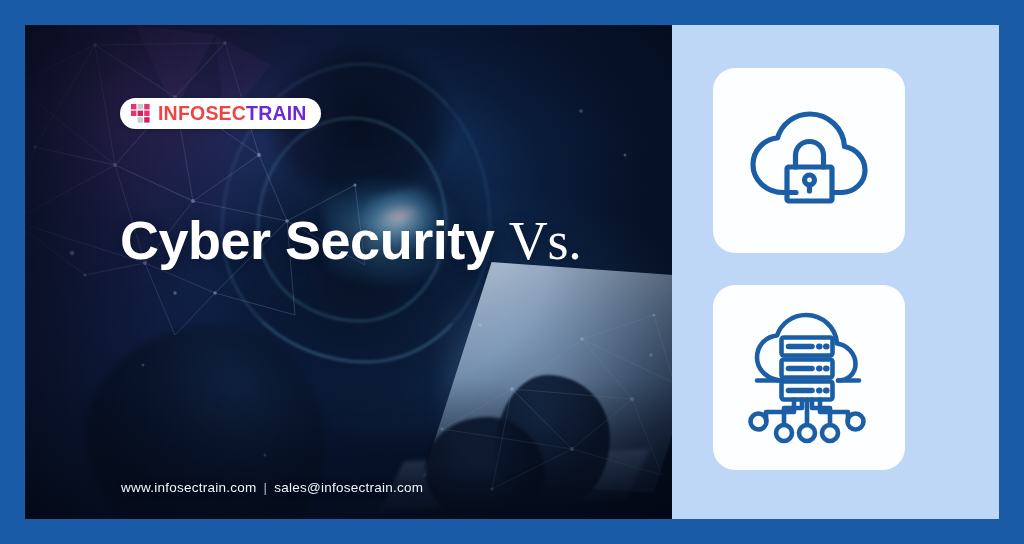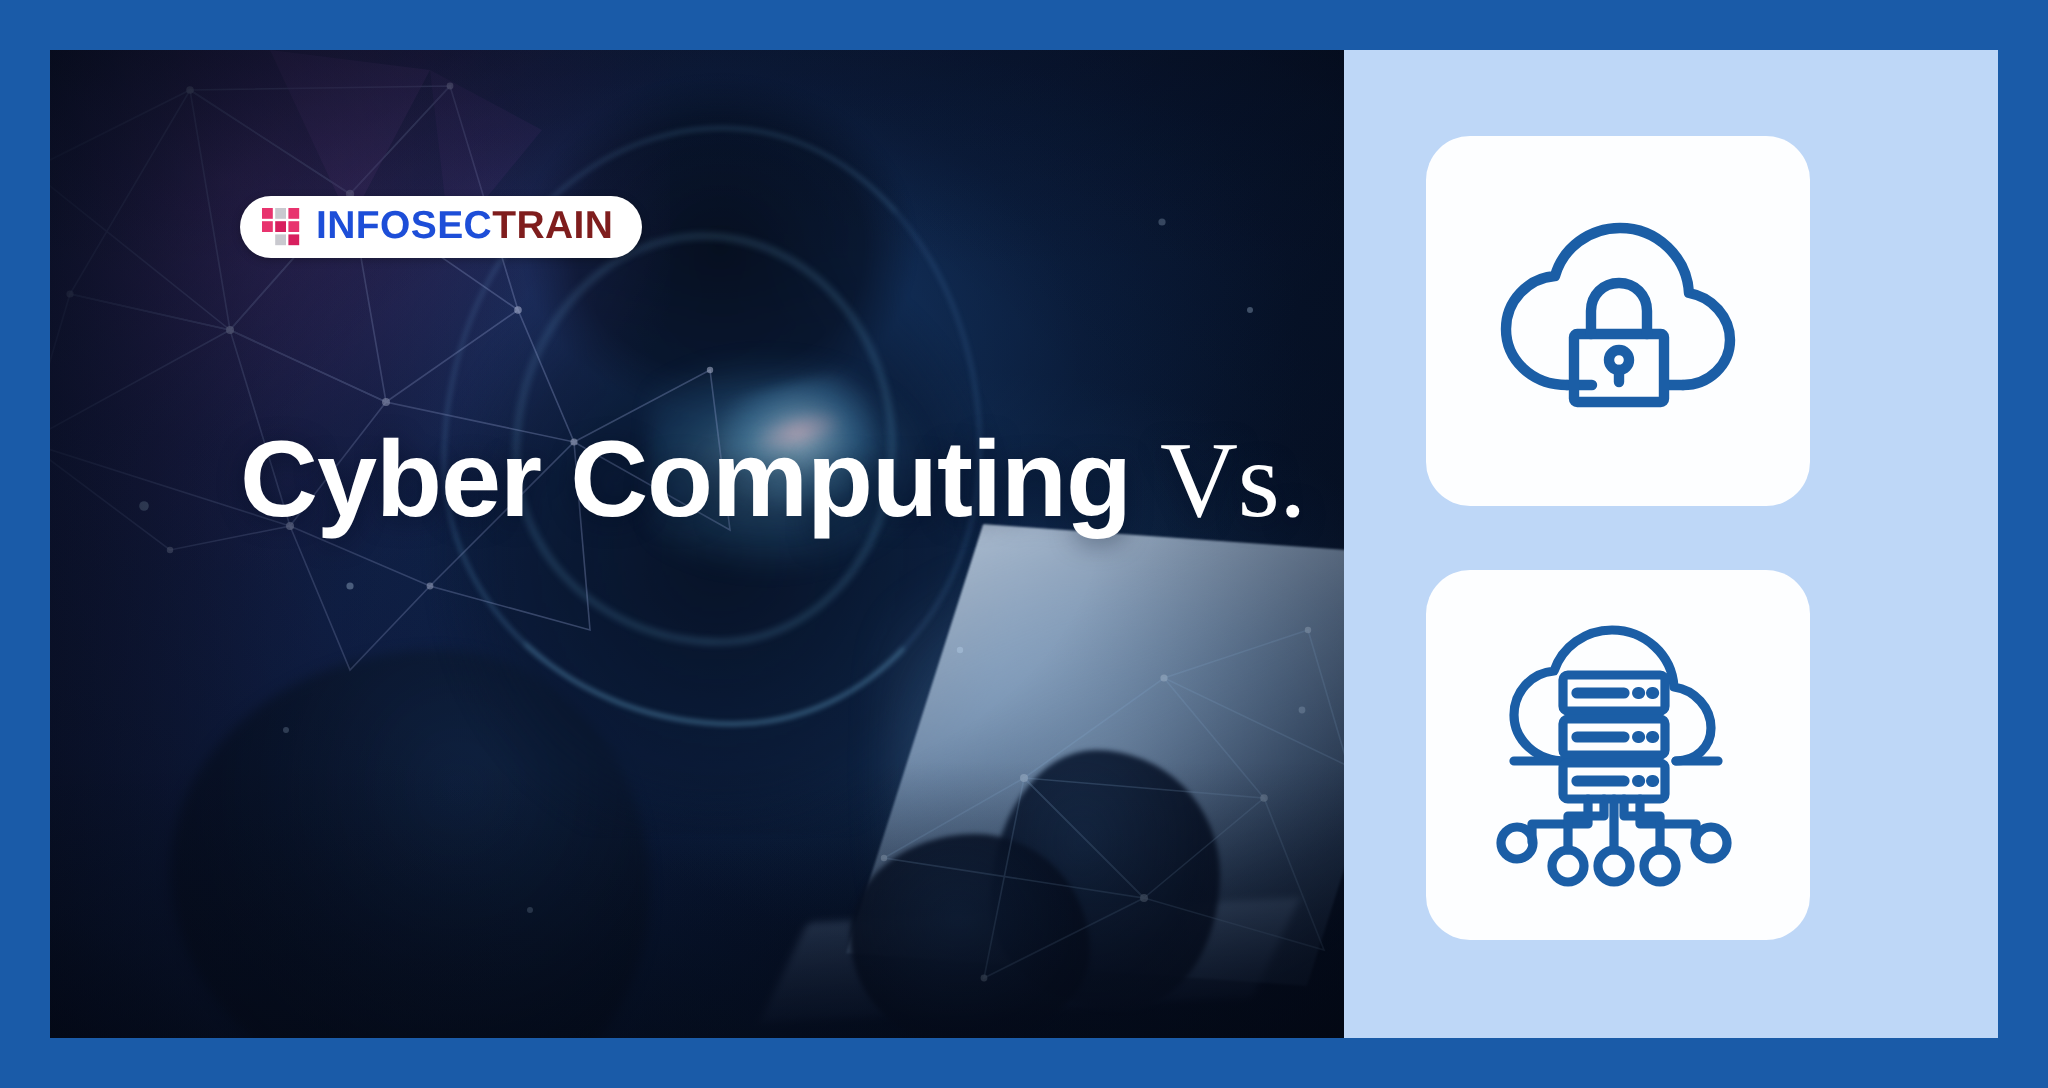--- a/index.html
+++ b/index.html
@@ -156,22 +156,22 @@
     border-radius:16px;
     display:flex; align-items:center;
     padding:0 14px 0 11px;
     box-shadow:0 1px 4px rgba(0,0,0,.25);
   }
   #logo-mark { width:20px; height:19px; margin-right:7px; flex:0 0 auto; }
   #logo-text {
     font-size:19.5px; font-weight:700; letter-spacing:.2px;
     line-height:1; white-space:nowrap;
   }
-  #logo-text .a { color:#1d4ed8; }
-  #logo-text .b { color:#7f1d1d; }
+  #logo-text .a { color:#ef4444; }
+  #logo-text .b { color:#6d28d9; }
 
   
   #headline {
     position:absolute; left:95px; top:186px;
     width:530px;
   }
   .hl-line {
     color:#ffffff;
     font-size:54px;
     line-height:1.11;
@@ -313,23 +313,24 @@
           <rect x="0" y="6.6" width="5.4" height="5.4" fill="#e8336e"></rect>
           <rect x="6.6" y="6.6" width="5.4" height="5.4" fill="#d81f5e"></rect>
           <rect x="13.2" y="6.6" width="5.4" height="5.4" fill="#e8336e"></rect>
           <rect x="6.6" y="13.2" width="5.4" height="5.4" fill="#c9c9cf"></rect>
           <rect x="13.2" y="13.2" width="5.4" height="5.4" fill="#d81f5e"></rect>
         </svg>
         <div id="logo-text"><span class="a">INFOSEC</span><span class="b">TRAIN</span></div>
       </div>
 
       <div id="headline">
-        <div class="hl-line"><span class="hl-strong">Cyber Computing</span> <span class="hl-light">Vs.</span></div>
+        <div class="hl-line"><span class="hl-strong">Cyber Security</span> <span class="hl-light">Vs.</span></div>
       </div>
 
+      <div id="contact"><span>www.infosectrain.com</span><span class="sep">|</span><span>sales@infosectrain.com</span></div>
     </div>
 
     <div id="panel">
 
       <div class="card" id="card-1">
         <svg width="140" height="128" viewBox="0 0 140 128">
           <g fill="none" stroke="#1b5ea6" stroke-width="5.2" stroke-linecap="round" stroke-linejoin="round">
             <path d="M44.5 95.5
                      C26.5 95.5 14 82.5 14 67.5
                      C14 53.5 25 42 38.5 41

